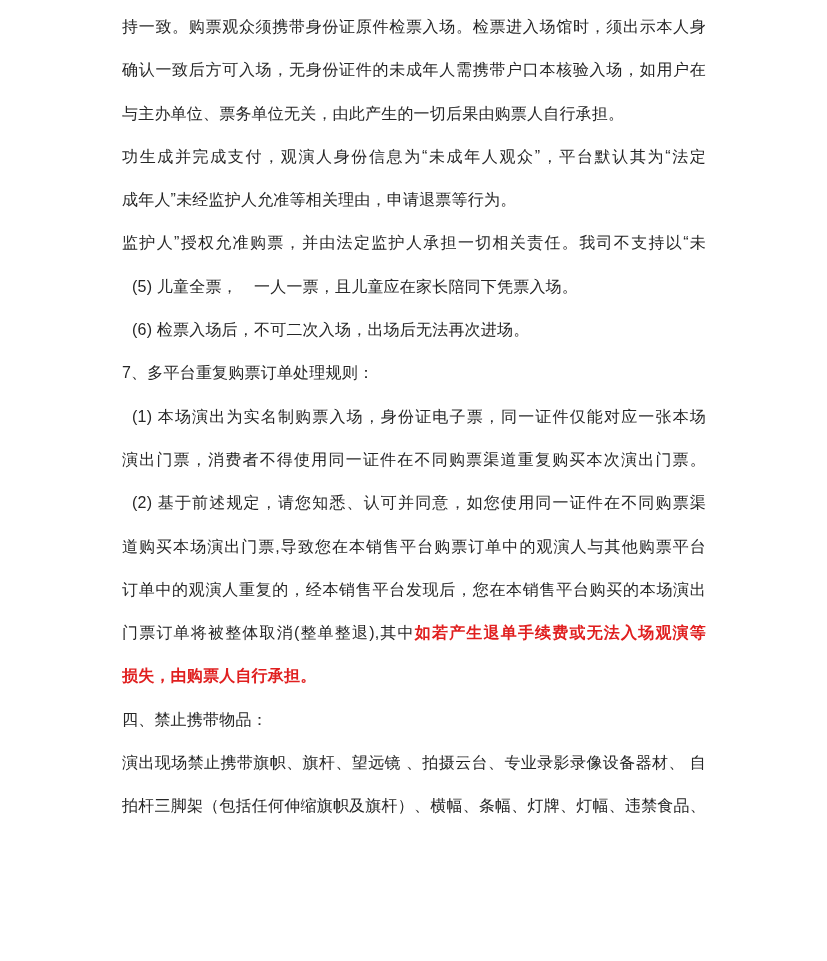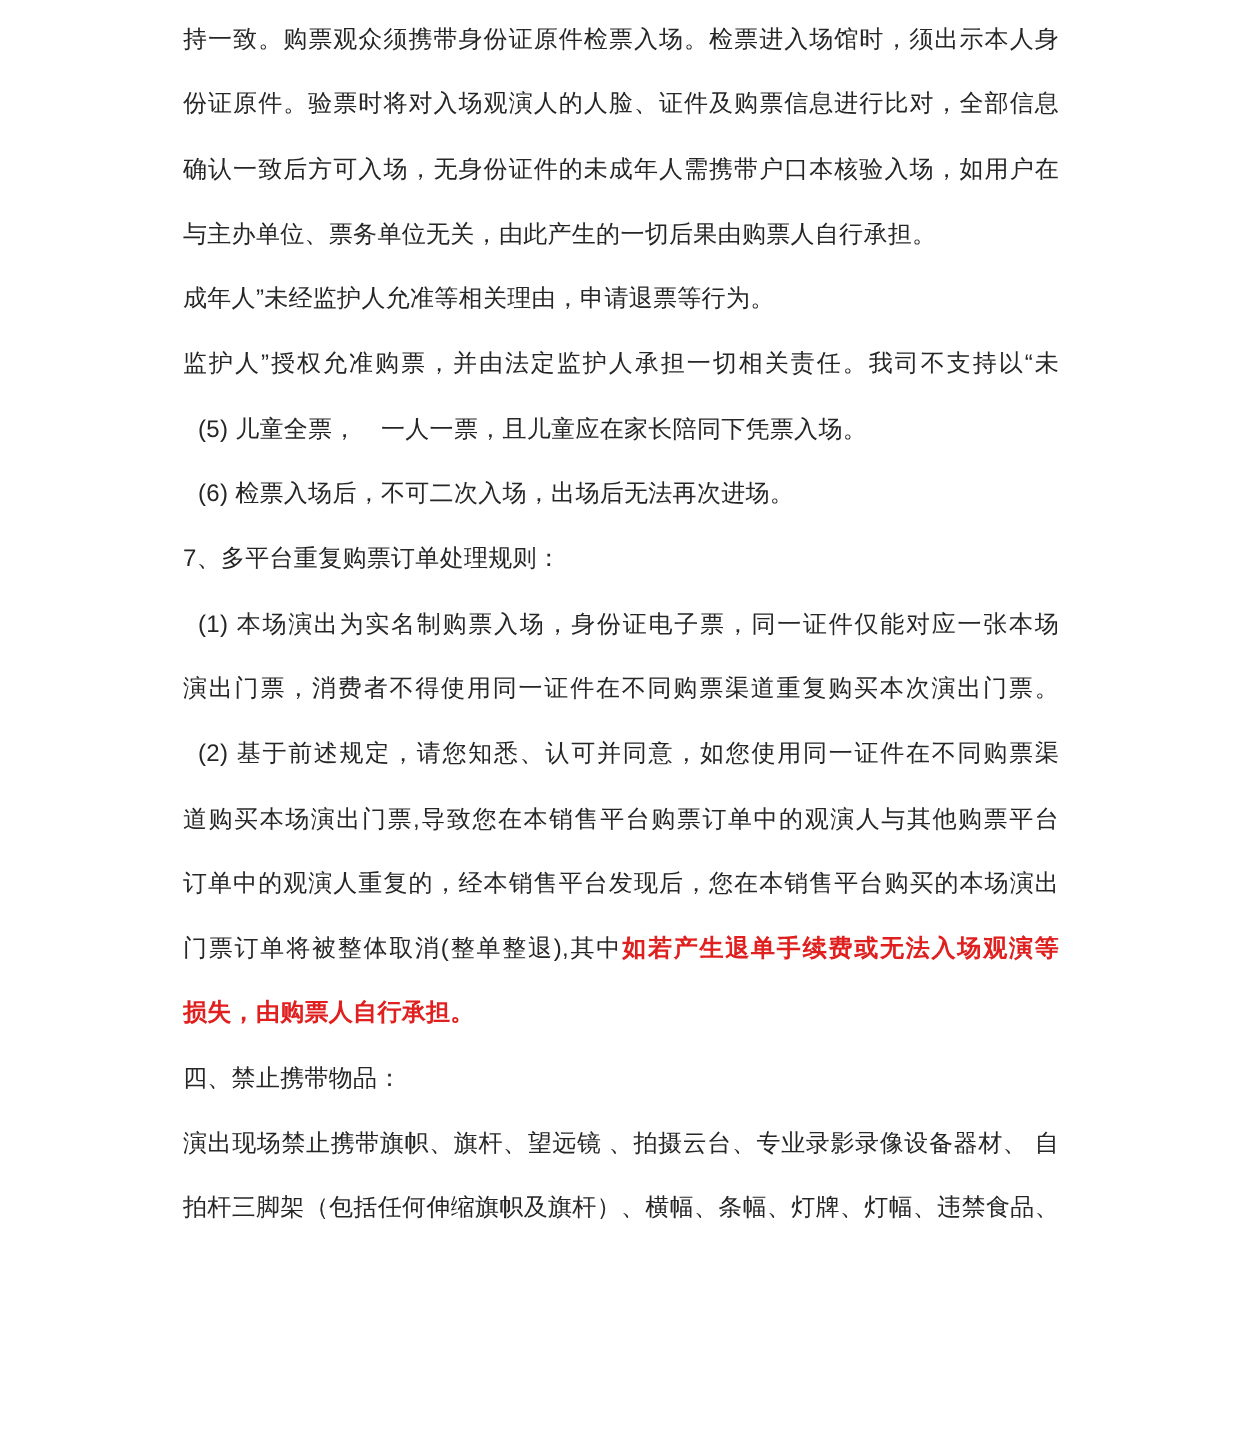--- a/index.html
+++ b/index.html
@@ -50,23 +50,23 @@
     font-weight: bold;
   }
 </style>
 </head>
 <body>
 
 <div class="doc-page">
   <div class="doc-body">
 
   <div class="line fill"><span class="seg">持一致。购票观众须携带身份证原件检票入场。检票进入场馆时，须出示本人身</span></div>
-      <div class="line fill"><span class="seg">份证原件。验票时将对入场观演人的人脸、证件及购票信息进行比对，全部信息</span></div>
       <div class="line fill"><span class="seg">确认一致后方可入场，无身份证件的未成年人需携带户口本核验入场，如用户在</span></div>
       <div class="line"><span class="seg">与主办单位、票务单位无关，由此产生的一切后果由购票人自行承担。</span></div>
+      <div class="line fill"><span class="seg">功生成并完成支付，观演人身份信息为“未成年人观众”，平台默认其为“法定</span></div>
       <div class="line"><span class="seg">成年人”未经监护人允准等相关理由，申请退票等行为。</span></div>
       <div class="line fill"><span class="seg">监护人”授权允准购票，并由法定监护人承担一切相关责任。我司不支持以“未</span></div>
       <div class="line indent"><span class="seg">(5) 儿童全票，　一人一票，且儿童应在家长陪同下凭票入场。</span></div>
       <div class="line indent"><span class="seg">(6) 检票入场后，不可二次入场，出场后无法再次进场。</span></div>
       <div class="line"><span class="seg">7、多平台重复购票订单处理规则：</span></div>
       <div class="line indent fill"><span class="seg">(1) 本场演出为实名制购票入场，身份证电子票，同一证件仅能对应一张本场</span></div>
       <div class="line fill"><span class="seg">演出门票，消费者不得使用同一证件在不同购票渠道重复购买本次演出门票。</span></div>
       <div class="line indent fill"><span class="seg">(2) 基于前述规定，请您知悉、认可并同意，如您使用同一证件在不同购票渠</span></div>
       <div class="line fill"><span class="seg">道购买本场演出门票,导致您在本销售平台购票订单中的观演人与其他购票平台</span></div>
       <div class="line fill"><span class="seg">订单中的观演人重复的，经本销售平台发现后，您在本销售平台购买的本场演出</span></div>

